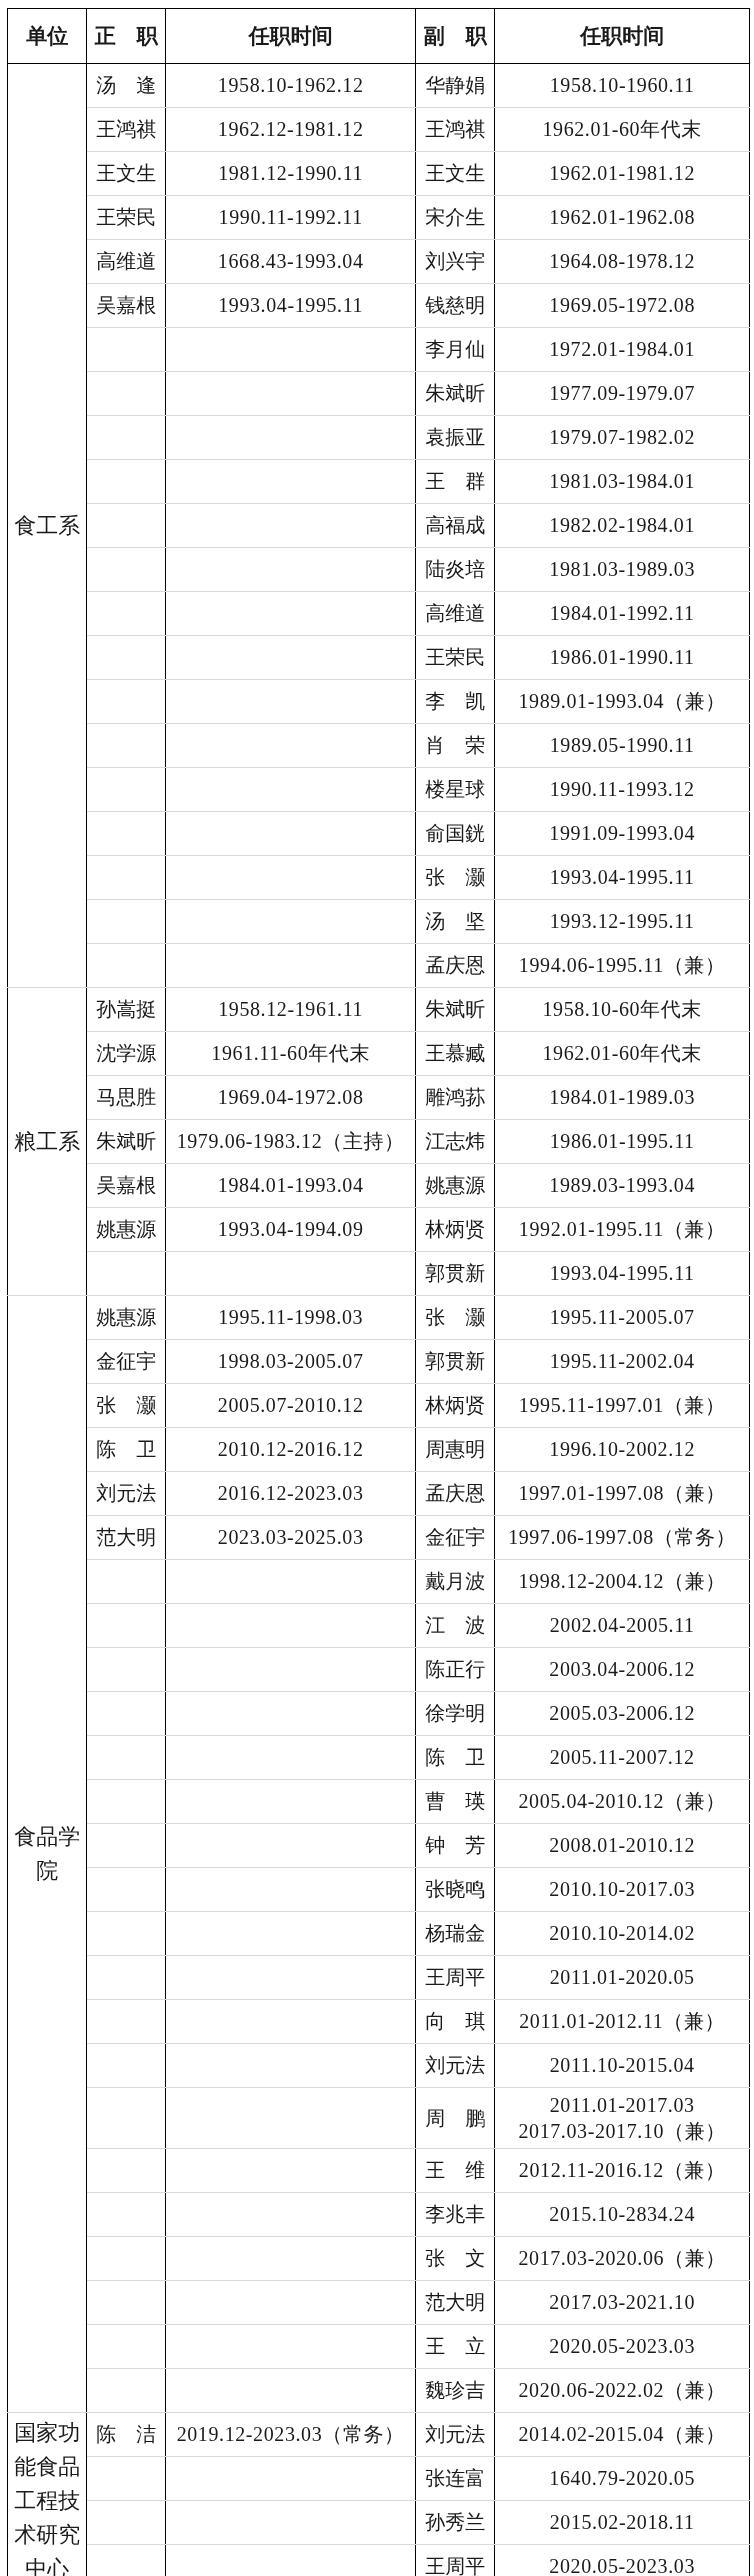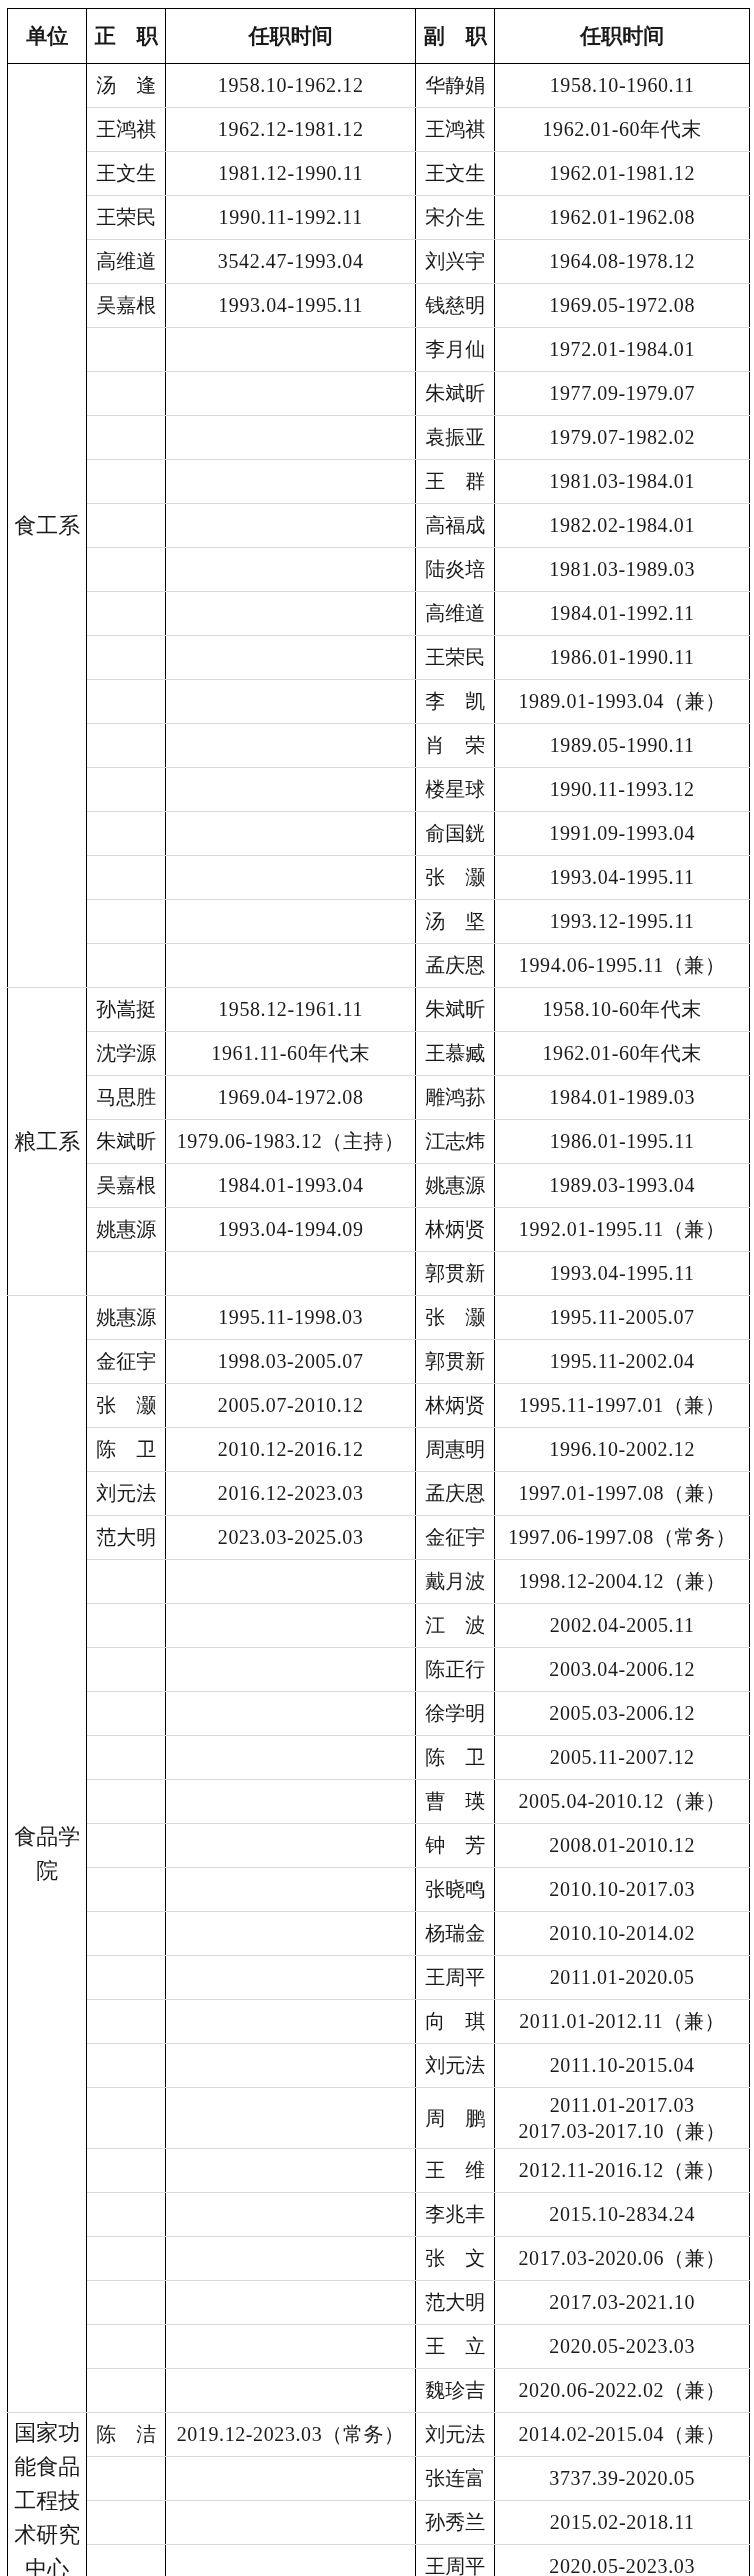--- a/index.html
+++ b/index.html
@@ -103,21 +103,21 @@
           <td class="time">1962.01-1981.12</td>
         </tr>
         <tr>
           <td class="name">王荣民</td>
           <td class="time">1990.11-1992.11</td>
           <td class="name">宋介生</td>
           <td class="time">1962.01-1962.08</td>
         </tr>
         <tr>
           <td class="name">高维道</td>
-          <td class="time">3542.47-1993.04</td>
+          <td class="time">1668.43-1993.04</td>
           <td class="name">刘兴宇</td>
           <td class="time">1964.08-1978.12</td>
         </tr>
         <tr>
           <td class="name">吴嘉根</td>
           <td class="time">1993.04-1995.11</td>
           <td class="name">钱慈明</td>
           <td class="time">1969.05-1972.08</td>
         </tr>
         <tr>
@@ -411,21 +411,21 @@
           <td rowspan="4" class="unit">国家功能食品工程技术研究中心</td>
           <td class="name">陈　洁</td>
           <td class="time">2019.12-2023.03（常务）</td>
           <td class="name">刘元法</td>
           <td class="time">2014.02-2015.04（兼）</td>
         </tr>
         <tr>
           <td class="name"></td>
           <td class="time"></td>
           <td class="name">张连富</td>
-          <td class="time">3737.39-2020.05</td>
+          <td class="time">1640.79-2020.05</td>
         </tr>
         <tr>
           <td class="name"></td>
           <td class="time"></td>
           <td class="name">孙秀兰</td>
           <td class="time">2015.02-2018.11</td>
         </tr>
         <tr>
           <td class="name"></td>
           <td class="time"></td>

